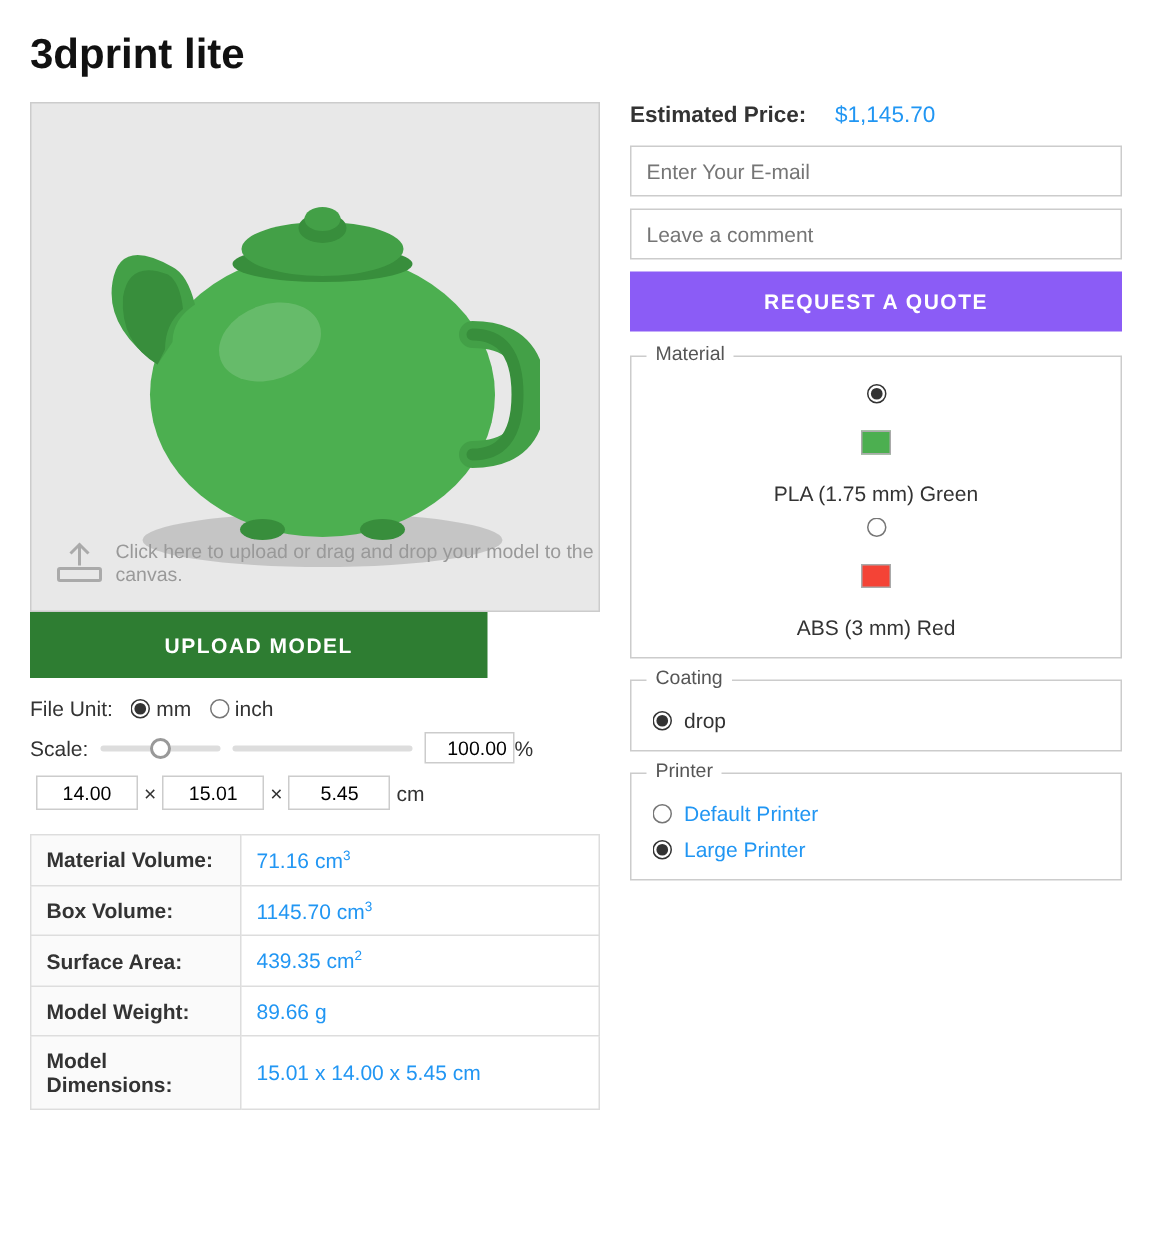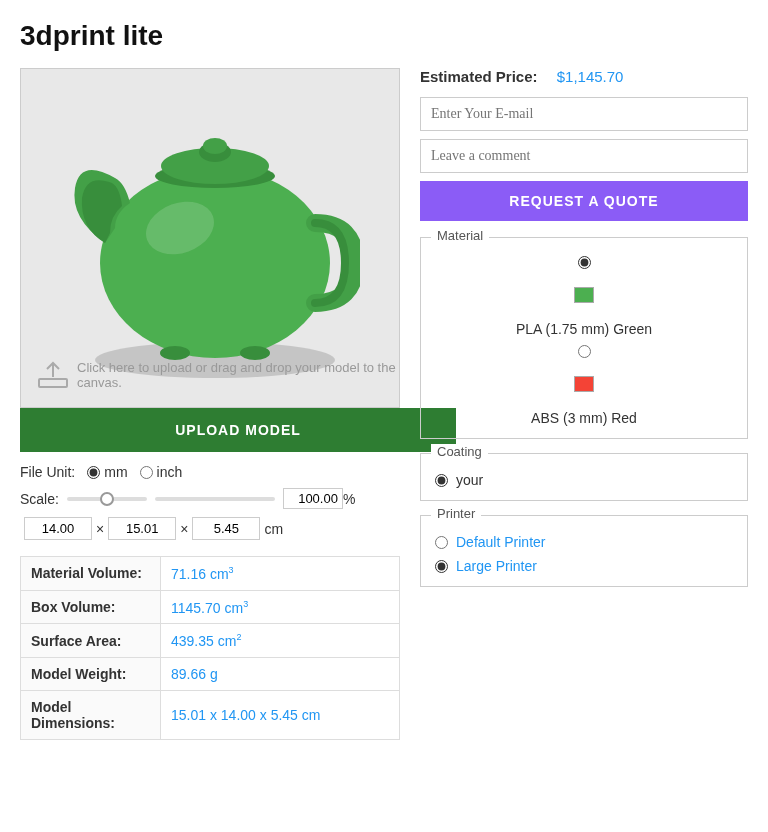--- a/index.html
+++ b/index.html
@@ -55,21 +55,21 @@
       color: #999;
       font-size: 13px;
     }
     .upload-icon {
       width: 32px;
       height: 32px;
       flex-shrink: 0;
     }
     
     .upload-btn {
-      width: 436px;
+      width: 305px;
       background: #2e7d32;
       color: #fff;
       border: none;
       padding: 14px;
       font-size: 14px;
       font-weight: bold;
       letter-spacing: 1px;
       cursor: pointer;
       text-align: center;
       margin-top: 0;
@@ -187,21 +187,20 @@
       margin-left: 15px;
     }
     .email-input, .comment-input {
       width: 100%;
       border: 1px solid #ccc;
       padding: 8px 10px;
       font-size: 14px;
       color: #999;
       margin-bottom: 8px;
       outline: none;
-      font-family: Liberation Serif, serif;
     }
     .quote-btn {
       width: 100%;
       background: #8b5cf6;
       color: #fff;
       border: none;
       padding: 12px;
       font-size: 14px;
       font-weight: bold;
       letter-spacing: 1px;
@@ -405,21 +404,21 @@
         <div class="color-swatch" style="background:#f44336;"></div>
         <span>ABS (3 mm) Red</span>
       </div>
     </div>
 
     
     <div class="fieldset-group">
       <span class="fieldset-legend">Coating</span>
       <div class="coating-option">
         <input type="radio" name="coating" checked="" style="">
-        <span>your</span>
+        <span>drop</span>
       </div>
     </div>
 
     
     <div class="fieldset-group">
       <span class="fieldset-legend">Printer</span>
       <div class="printer-option">
         <input type="radio" name="printer" style="">
         <span>Default Printer</span>
       </div>

